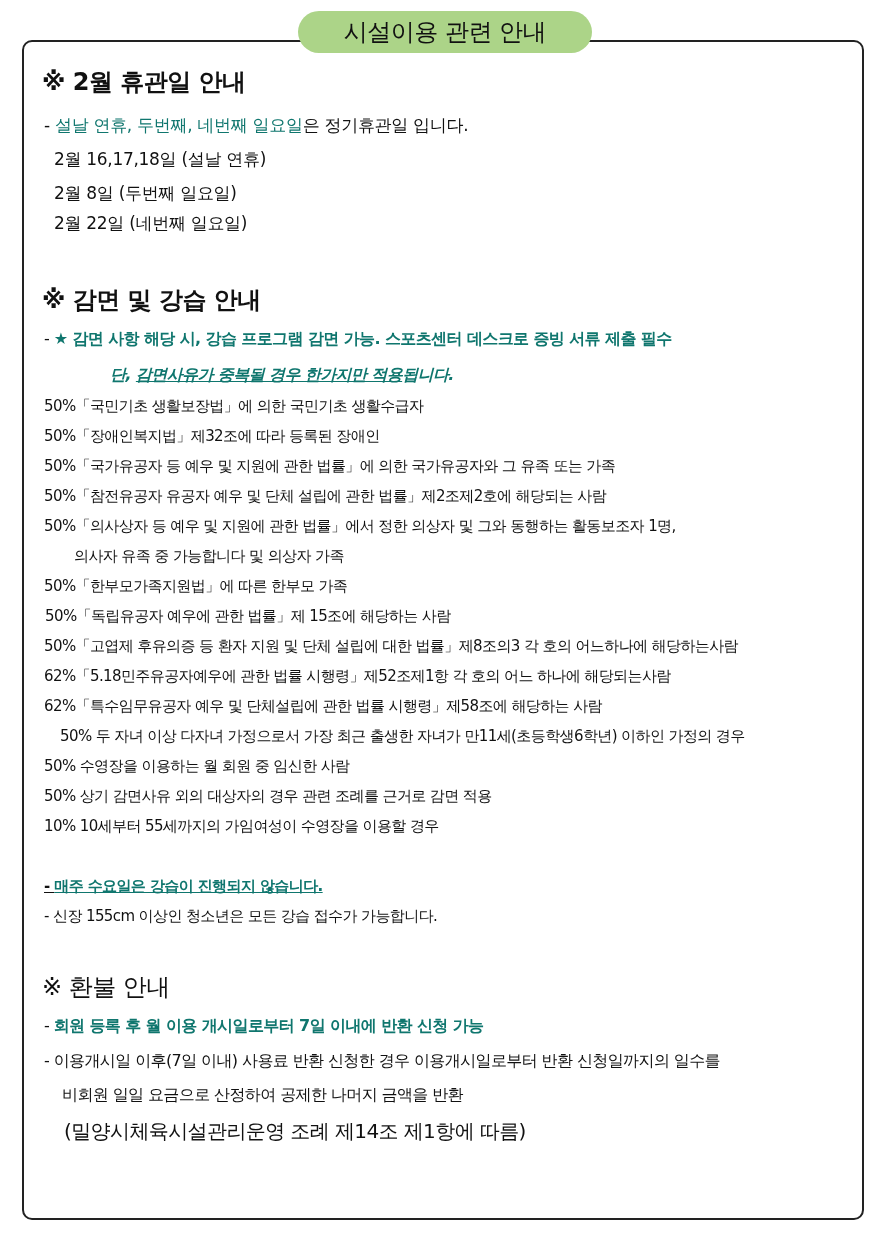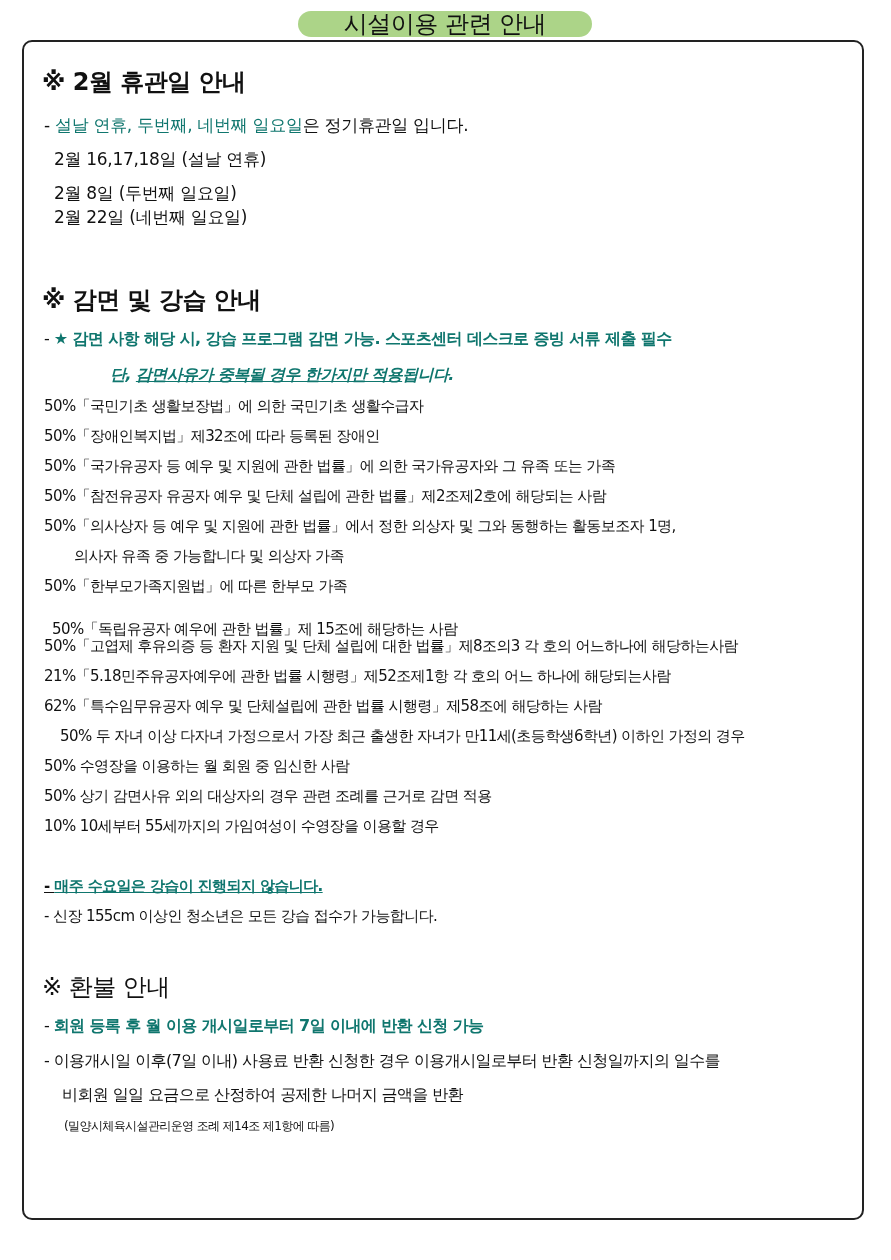--- a/index.html
+++ b/index.html
@@ -1,20 +1,20 @@
 <!DOCTYPE html>
 <html><head>
   <meta charset="utf-8">
   <style>
     html, body { margin: 0; padding: 0; background: #ffffff; }
     body { width: 891px; height: 1260px; position: relative; overflow: hidden;
            font-family: "DejaVu Sans", "Liberation Sans", sans-serif; color: #111; }
     .frame { position: absolute; left: 22px; top: 40px; width: 842px; height: 1180px;
              border: 2px solid #222; border-radius: 10px; box-sizing: border-box; }
-    .title-pill { position: absolute; left: 298px; top: 11px; width: 294px; height: 26px;
+    .title-pill { position: absolute; left: 298px; top: 11px; width: 294px; height: 42px;
                   background: #acd488; border-radius: 21px; display: flex; align-items: center;
                   justify-content: center; font-size: 24px; color: #111; z-index: 2; letter-spacing: -0.5px; }
     .content { position: absolute; left: 44px; top: 0; width: 820px; }
     .h { position: absolute; font-size: 24px; font-weight: bold; letter-spacing: -0.5px; white-space: nowrap; }
     .h.light { font-weight: normal; }
     .line { position: absolute; white-space: nowrap; }
     .l17 { font-size: 17px; letter-spacing: -0.3px; }
     .l15 { font-size: 15px; letter-spacing: -0.6px; }
     .l16b { font-size: 16px; font-weight: bold; letter-spacing: -0.6px; }
     .red { color: #0f766e; }
@@ -27,51 +27,51 @@
 <div class="title-pill">시설이용 관련 안내</div>
 
 <div class="content">
 
   <div class="h" style="left:-2px; top:66px;">※ 2월 휴관일 안내</div>
   <div class="line l17" style="left:0; top:114px;">
     <span>- </span><span class="red">설날 연휴, 두번째, 네번째 일요일</span><span>은 정기휴관일 입니다.</span>
   </div>
   <div class="line l17" style="left:10px; top:148px;">2월  16,17,18일 (설날 연휴)</div>
   <div class="line l17" style="left:10px; top:182px;">2월  8일 (두번째 일요일)</div>
-  <div class="line l17" style="left:10px; top:206px;">2월 22일 (네번째 일요일)</div>
+  <div class="line l17" style="left:10px; top:212px;">2월 22일 (네번째 일요일)</div>
 
   <div class="h" style="left:-2px; top:284px;">※ 감면 및 강습 안내</div>
   <div class="line l16b" style="left:0; top:329px;">
     <span style="font-weight:normal;">- </span><span class="red">★</span><span class="red"> 감면 사항 해당 시, 강습 프로그램 감면 가능. 스포츠센터 데스크로 증빙 서류 제출 필수</span>
   </div>
   <div class="line l16b red" style="left:66px; top:365px;font-style:italic;">
     <span>단, </span><span class="u">감면사유가 중복될 경우 한가지만 적용</span><span>됩니다.</span>
   </div>
 
   <div class="line l15" style="left:0; top:397px;">50%「국민기초 생활보장법」에 의한 국민기초 생활수급자</div>
   <div class="line l15" style="left:0; top:427px;">50%「장애인복지법」제32조에 따라 등록된 장애인</div>
   <div class="line l15" style="left:0; top:457px;">50%「국가유공자 등 예우 및 지원에 관한 법률」에 의한 국가유공자와 그 유족 또는 가족</div>
   <div class="line l15" style="left:0; top:487px;">50%「참전유공자 유공자 예우 및 단체 설립에 관한 법률」제2조제2호에 해당되는 사람</div>
   <div class="line l15" style="left:0; top:517px;">50%「의사상자 등 예우 및 지원에 관한 법률」에서 정한 의상자 및 그와 동행하는 활동보조자 1명,</div>
   <div class="line l15" style="left:30px; top:547px;">의사자 유족 중 가능합니다 및 의상자 가족</div>
   <div class="line l15" style="left:0; top:577px;text-align:right;">50%「한부모가족지원법」에 따른 한부모 가족</div>
-  <div class="line l15" style="left:8px; top:607px;margin-top:13px;">50%「독립유공자 예우에 관한 법률」제 15조에 해당하는 사람</div>
+  <div class="line l15" style="left:1px; top:607px;">50%「독립유공자 예우에 관한 법률」제 15조에 해당하는 사람</div>
   <div class="line l15" style="left:0; top:637px;">50%「고엽제 후유의증 등 환자 지원 및 단체 설립에 대한 법률」제8조의3 각 호의 어느하나에 해당하는사람</div>
-  <div class="line l15" style="left:0; top:667px;">21%「5.18민주유공자예우에 관한 법률 시행령」제52조제1항 각 호의 어느 하나에 해당되는사람</div>
+  <div class="line l15" style="left:0; top:667px;">62%「5.18민주유공자예우에 관한 법률 시행령」제52조제1항 각 호의 어느 하나에 해당되는사람</div>
   <div class="line l15" style="left:0; top:697px;">62%「특수임무유공자 예우 및 단체설립에 관한 법률 시행령」제58조에 해당하는 사람</div>
   <div class="line l15" style="left:16px; top:727px;">50% 두 자녀 이상 다자녀 가정으로서 가장 최근 출생한 자녀가 만11세(초등학생6학년) 이하인 가정의 경우</div>
   <div class="line l15" style="left:0; top:757px;">50% 수영장을 이용하는 월 회원 중 임신한 사람</div>
   <div class="line l15" style="left:0; top:787px;">50% 상기 감면사유 외의 대상자의 경우 관련 조례를 근거로 감면 적용</div>
   <div class="line l15" style="left:0; top:817px;">10% 10세부터 55세까지의 가임여성이 수영장을 이용할 경우</div>
 
   <div class="line l15" style="left:0; top:877px; font-weight:bold;">
     <span class="u">- </span><span class="red u">매주 수요일은 강습이 진행되지 않습니다.</span>
   </div>
   <div class="line l15" style="left:0; top:907px;">- 신장 155cm 이상인 청소년은 모든 강습 접수가 가능합니다.</div>
 
   <div class="h light" style="left:-2px; top:971px;">※ 환불 안내</div>
   <div class="line l16b" style="left:0; top:1016px;">
     <span style="font-weight:normal;">- </span><span class="red">회원 등록 후 월 이용 개시일로부터 7일 이내에 반환 신청 가능</span>
   </div>
   <div class="line l15" style="left:0; top:1051px; font-size:16px;">- 이용개시일 이후(7일 이내) 사용료 반환 신청한 경우 이용개시일로부터 반환 신청일까지의 일수를</div>
   <div class="line l15" style="left:18px; top:1085px; font-size:16px;">비회원 일일 요금으로 산정하여 공제한 나머지 금액을 반환</div>
-  <div class="line l15" style="left:20px; top:1118px; font-size:12px;">(밀양시체육시설관리운영 조례 제14조 제1항에 따름)</div>
+  <div class="line l15" style="left:20px; top:1118px; font-size:20px;">(밀양시체육시설관리운영 조례 제14조 제1항에 따름)</div>
 </div>
 
 </body></html>

